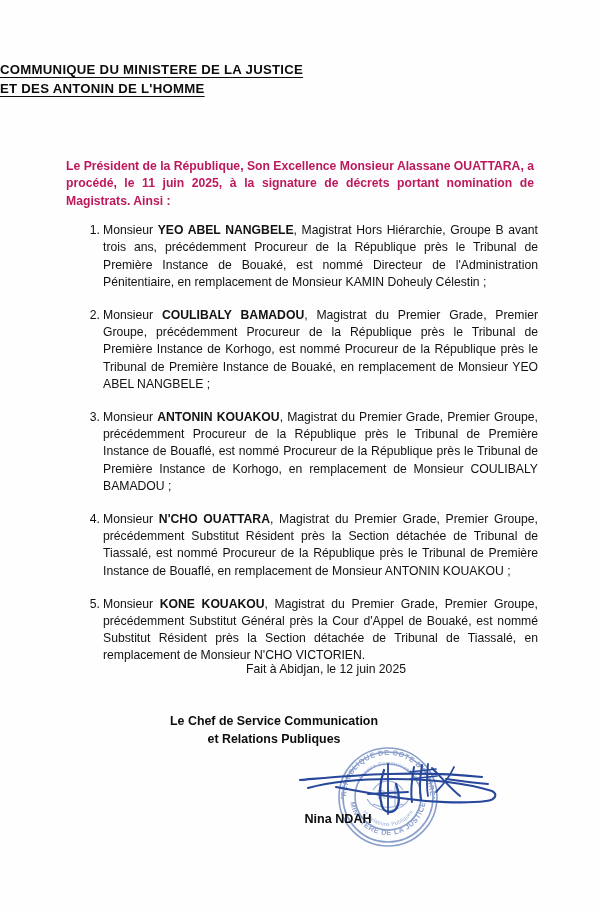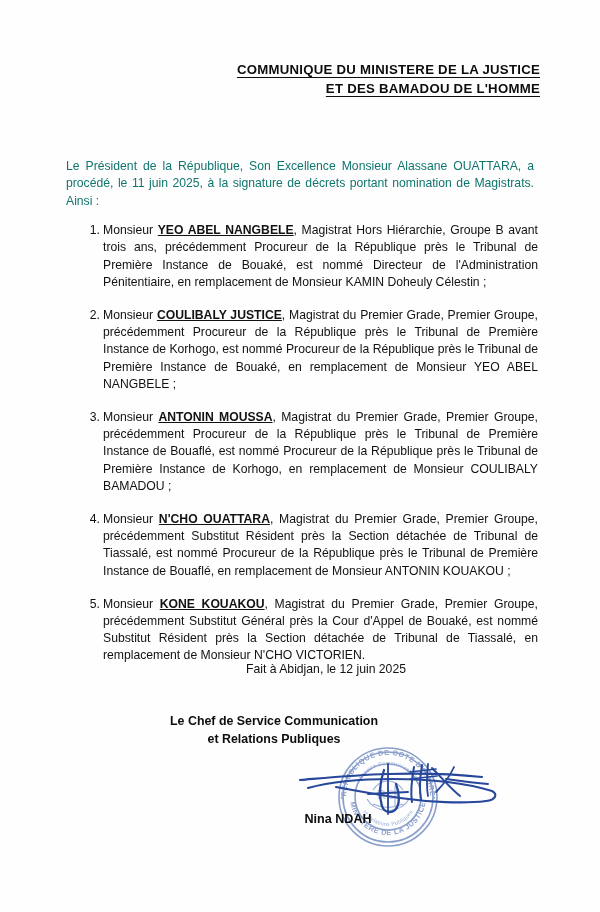--- a/index.html
+++ b/index.html
@@ -21,21 +21,21 @@
     inset: 0;
     background: #fefefe;
   }
 
   
   .title-block {
     position: absolute;
     top: 60px;
     left: 0;
     width: 540px;
-    text-align: right;
+    text-align: left;
   }
   .title-line {
     display: inline-block;
     font-size: 13.2px;
     font-weight: bold;
     letter-spacing: 0.02em;
     line-height: 18px;
     text-decoration: underline;
     text-underline-offset: 2.5px;
     text-decoration-thickness: 1.4px;
@@ -46,21 +46,22 @@
   
   .intro {
     position: absolute;
     top: 146px;
     left: 66px;
     width: 468px;
     font-size: 12.2px;
     line-height: 17.2px;
     text-align: justify;
     text-justify: inter-word;
-    color: #0f766e;
+    color: #be185d;
+    font-weight: bold;
   }
 
   .list {
     position: absolute;
     top: 210px;
     left: 66px;
     width: 472px;
   }
   .item {
     position: relative;
@@ -76,21 +77,20 @@
     position: absolute;
     left: 18px;
     top: 0;
     width: 16px;
     text-align: right;
     font-size: 12.2px;
     line-height: 17.2px;
   }
   .item b, .name {
     font-weight: bold;
-    text-decoration: underline;
   }
   .item-last { margin-bottom: 0; }
 
   
   .date-line {
     position: absolute;
     top: 661px;
     left: 0;
     width: 592px;
     text-align: center;
@@ -155,37 +155,37 @@
     z-index: 4;
   }
 </style>
 </head>
 <body>
 
 <div class="page">
 
   <div class="title-block">
     <div><span class="title-line">COMMUNIQUE DU MINISTERE DE LA JUSTICE</span></div>
-    <div><span class="title-line">ET DES BAMADOU DE L'HOMME</span></div>
+    <div><span class="title-line">ET DES ANTONIN DE L'HOMME</span></div>
   </div>
 
   <p class="intro">Le Président de la République, Son Excellence Monsieur Alassane OUATTARA, a procédé, le 11 juin 2025, à la signature de décrets portant nomination de Magistrats. Ainsi :</p>
 
   <div class="list">
 
     <p class="item">
       <span class="num">1.</span><span>Monsieur </span><b class="name">YEO ABEL NANGBELE</b><span>, Magistrat Hors Hiérarchie, Groupe B avant trois ans, précédemment Procureur de la République près le Tribunal de Première Instance de Bouaké, est nommé Directeur de l'Administration Pénitentiaire, en remplacement de Monsieur KAMIN Doheuly Célestin ;</span>
     </p>
 
     <p class="item">
-      <span class="num">2.</span><span>Monsieur </span><b class="name">COULIBALY JUSTICE</b><span>, Magistrat du Premier Grade, Premier Groupe, précédemment Procureur de la République près le Tribunal de Première Instance de Korhogo, est nommé Procureur de la République près le Tribunal de Première Instance de Bouaké, en remplacement de Monsieur YEO ABEL NANGBELE ;</span>
-    </p>
-
-    <p class="item">
-      <span class="num">3.</span><span>Monsieur </span><b class="name">ANTONIN MOUSSA</b><span>, Magistrat du Premier Grade, Premier Groupe, précédemment Procureur de la République près le Tribunal de Première Instance de Bouaflé, est nommé Procureur de la République près le Tribunal de Première Instance de Korhogo, en remplacement de Monsieur COULIBALY BAMADOU ;</span>
+      <span class="num">2.</span><span>Monsieur </span><b class="name">COULIBALY BAMADOU</b><span>, Magistrat du Premier Grade, Premier Groupe, précédemment Procureur de la République près le Tribunal de Première Instance de Korhogo, est nommé Procureur de la République près le Tribunal de Première Instance de Bouaké, en remplacement de Monsieur YEO ABEL NANGBELE ;</span>
+    </p>
+
+    <p class="item">
+      <span class="num">3.</span><span>Monsieur </span><b class="name">ANTONIN KOUAKOU</b><span>, Magistrat du Premier Grade, Premier Groupe, précédemment Procureur de la République près le Tribunal de Première Instance de Bouaflé, est nommé Procureur de la République près le Tribunal de Première Instance de Korhogo, en remplacement de Monsieur COULIBALY BAMADOU ;</span>
     </p>
 
     <p class="item">
       <span class="num">4.</span><span>Monsieur </span><b class="name">N'CHO OUATTARA</b><span>, Magistrat du Premier Grade, Premier Groupe, précédemment Substitut Résident près la Section détachée de Tribunal de Tiassalé, est nommé Procureur de la République près le Tribunal de Première Instance de Bouaflé, en remplacement de Monsieur ANTONIN KOUAKOU ;</span>
     </p>
 
     <p class="item item-last">
       <span class="num">5.</span><span>Monsieur </span><b class="name">KONE KOUAKOU</b><span>, Magistrat du Premier Grade, Premier Groupe, précédemment Substitut Général près la Cour d'Appel de Bouaké, est nommé Substitut Résident près la Section détachée de Tribunal de Tiassalé, en remplacement de Monsieur N'CHO VICTORIEN.</span>
     </p>
 

